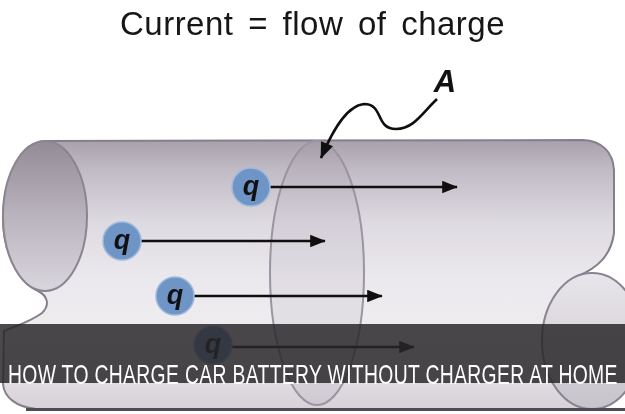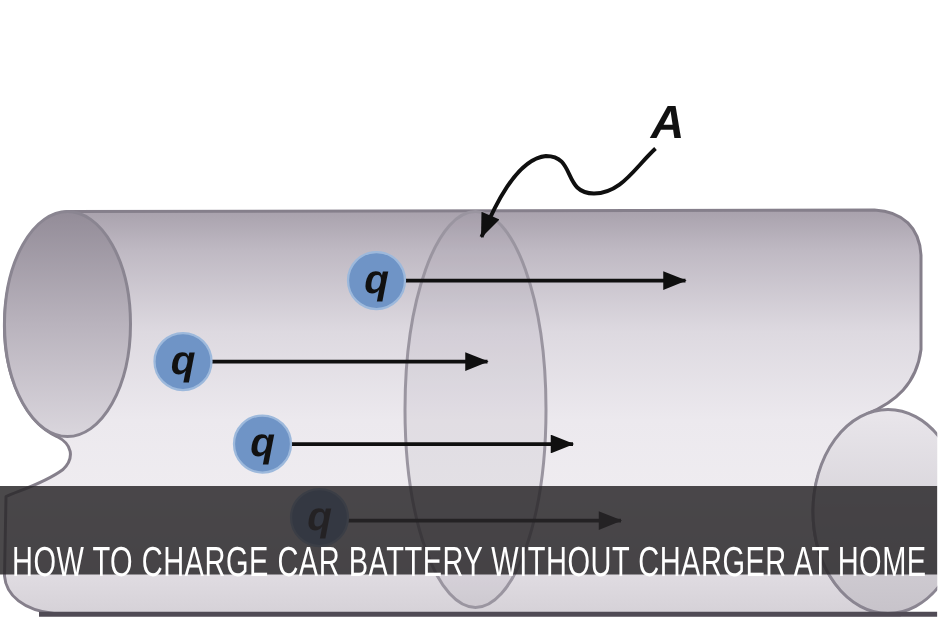--- a/index.html
+++ b/index.html
@@ -31,20 +31,21 @@
   .area-label-text {
     font-family:"Liberation Sans", sans-serif;
     font-style:italic; font-weight:700; font-size:31px; fill:#111;
   }
 </style>
 </head>
 <body>
 
 <div class="stage">
 
+  <div class="title">Current = flow of charge</div>
 
   <svg class="diagram-svg" width="625" height="414" viewBox="0 0 625 414">
     <defs>
       <linearGradient id="wireGrad" x1="0" y1="140" x2="0" y2="410" gradientUnits="userSpaceOnUse">
         <stop offset="0" stop-color="#a8a1ac"></stop>
         <stop offset="0.10" stop-color="#bfb9c3"></stop>
         <stop offset="0.30" stop-color="#ddd9e0"></stop>
         <stop offset="0.52" stop-color="#ece9ee"></stop>
         <stop offset="0.70" stop-color="#efecf0"></stop>
         <stop offset="0.87" stop-color="#e3dfe5"></stop>

